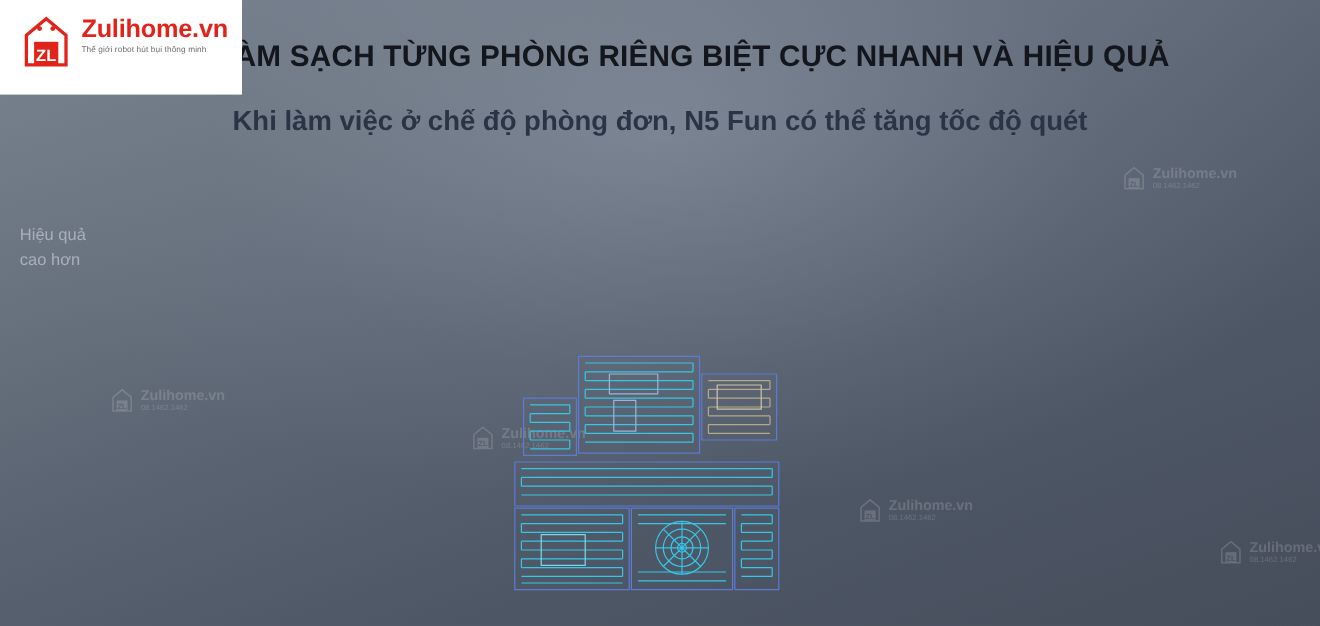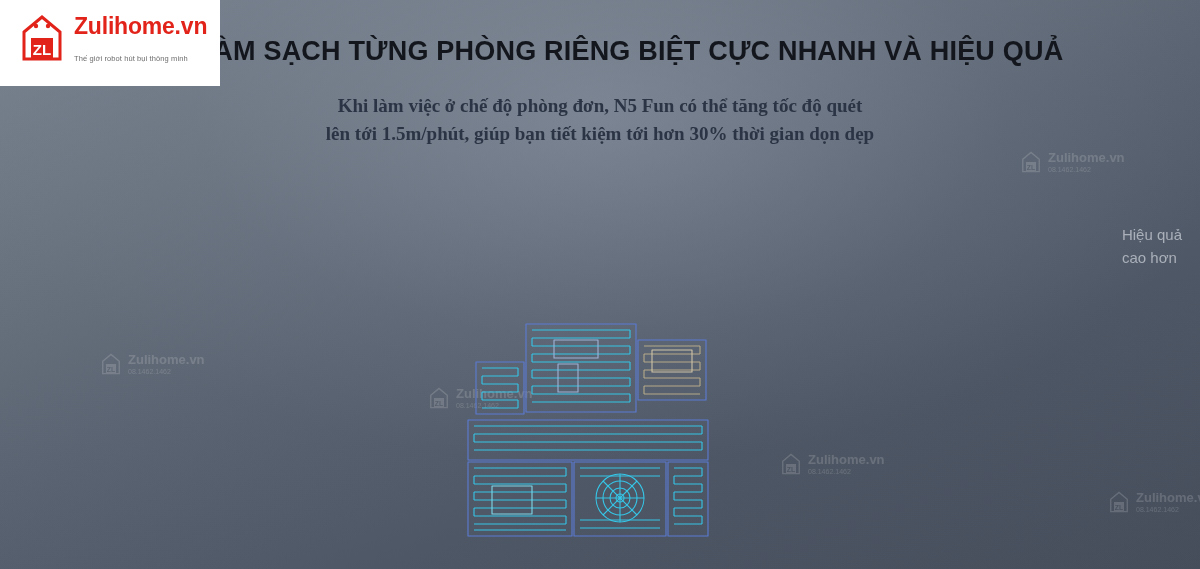--- a/index.html
+++ b/index.html
@@ -50,21 +50,21 @@
     font-size: 23px;
     font-weight: bold;
     color: #e2231a;
     letter-spacing: -0.2px;
     line-height: 1.05;
     font-family: "Liberation Sans", sans-serif;
   }
   #logo-sub {
     font-size: 7.5px;
     color: #6d6d6d;
-    margin-top: 16px;
+    margin-top: 2px;
     letter-spacing: 0.1px;
     white-space: nowrap;
   }
 
   
   #headline {
     position: absolute;
     left: 0; right: 0;
     top: 36px;
     text-align: center;
@@ -74,38 +74,36 @@
     letter-spacing: 0.2px;
     padding-left: 60px;
     z-index: 4;
   }
   #subhead {
     position: absolute;
     left: 0; right: 0;
     top: 92px;
     text-align: center;
     color: #2a3444;
-    font-size: 19px;
+    font-size: 25px;
     line-height: 1.48;
     font-weight: bold;
     z-index: 4;
-    font-family: Liberation Serif, serif;
   }
   #subhead .line { display: block; }
 
   
   #features {
     position: absolute;
     top: 203px;
-    left: 12px; right: 0;
+    left: 0; right: 0;
     display: flex;
-    justify-content: flex-end;
+    justify-content: space-between;
     align-items: stretch;
     z-index: 4;
-    margin-top: 21px;
   }
   .feature {
     padding: 0 18px;
     color: #aab0ba;
     font-size: 15px;
     line-height: 1.5;
     text-align: left;
   }
   .feature + .feature { border-left: 1px solid rgba(190,196,205,0.55); }
   .feature .l1, .feature .l2 { display: block; white-space: nowrap; }
@@ -168,21 +166,20 @@
     <div id="logo-text-wrap">
       <div id="logo-title">Zulihome.vn</div>
       <div id="logo-sub">Thế giới robot hút bụi thông minh</div>
     </div>
   </div>
 
   <div id="headline">LÀM SẠCH TỪNG PHÒNG RIÊNG BIỆT CỰC NHANH VÀ HIỆU QUẢ</div>
 
   <div id="subhead">
     <span class="line">Khi làm việc ở chế độ phòng đơn, N5 Fun có thể tăng tốc độ quét</span>
-    <span class="line">lên tới 1.5m/phút, giúp bạn tiết kiệm tới hơn 30% thời gian dọn dẹp</span>
   </div>
 
   <div id="features">
     <div class="feature">
       <span class="l1">Hiệu quả</span>
       <span class="l2">cao hơn</span>
     </div>
   </div>
 
   <div id="floorplan">

